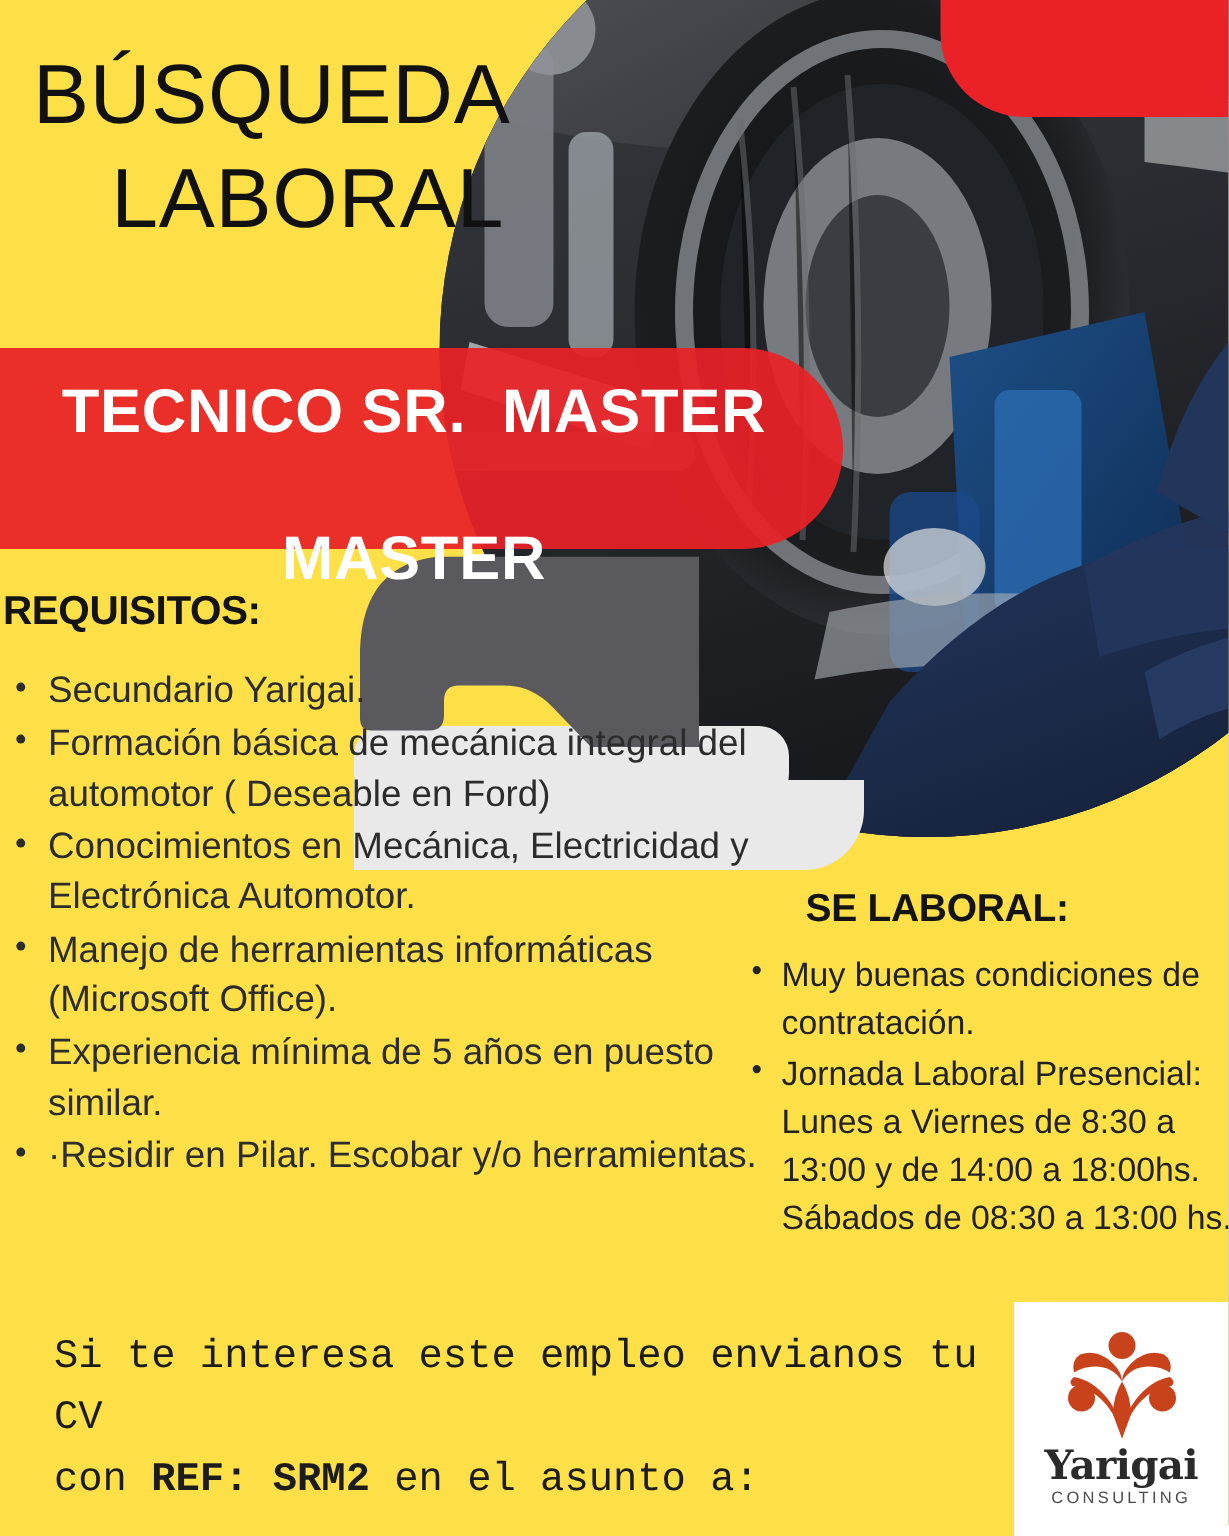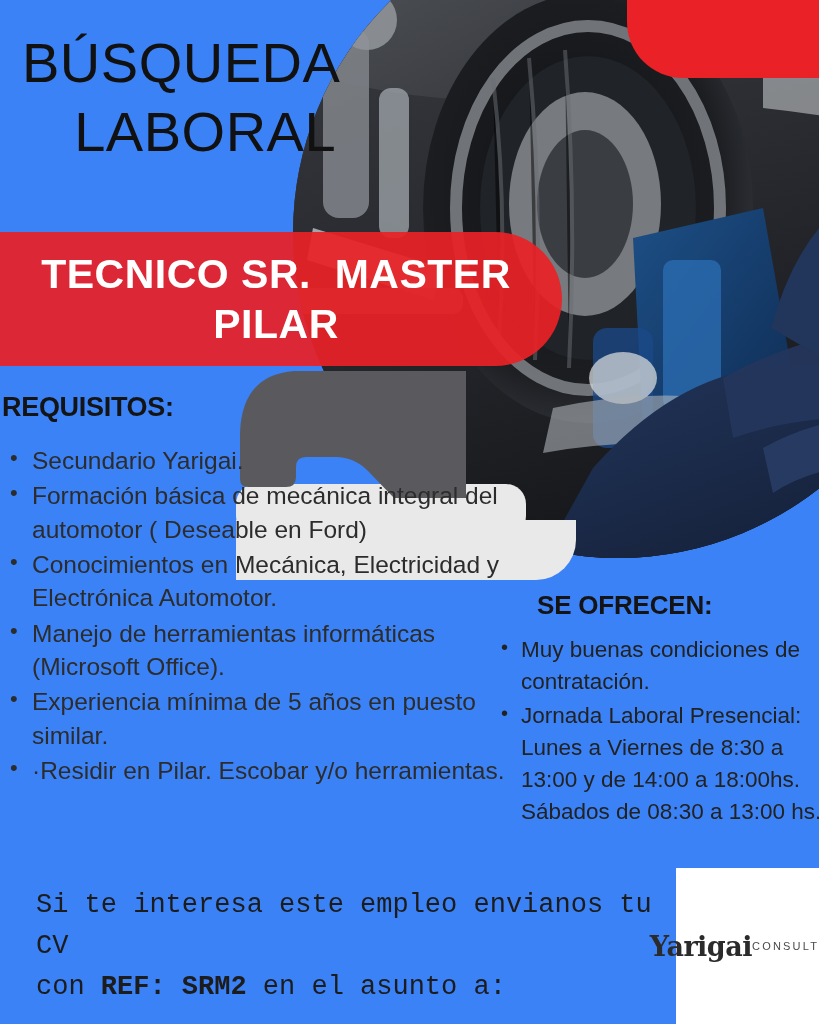--- a/index.html
+++ b/index.html
@@ -5,21 +5,21 @@
   html, body {
     margin: 0;
     padding: 0;
     background: #ffffff;
   }
   #poster {
     position: relative;
     width: 819px;
     height: 1024px;
     overflow: hidden;
-    background: #3b82f6;
+    background: #fde047;
     font-family: "Liberation Sans", sans-serif;
     -webkit-font-smoothing: antialiased;
   }
 
   
   .top-accent {
     position: absolute;
     top: 0;
     right: 0;
     width: 192px;
@@ -85,20 +85,21 @@
     justify-content: center;
   }
   .title-banner .line {
     color: #ffffff;
     font-size: 41px;
     font-weight: bold;
     letter-spacing: 0.5px;
     line-height: 1.22;
     text-align: center;
     white-space: pre;
+    margin-top: 48px;
   }
 
   
   .headline {
     position: absolute;
     left: 22px;
     top: 28px;
     z-index: 4;
     color: #111111;
     font-size: 56px;
@@ -223,21 +224,21 @@
   
   .logo-box {
     position: absolute;
     left: 676px;
     top: 868px;
     width: 143px;
     height: 156px;
     background: #ffffff;
     z-index: 8;
     display: flex;
-    flex-direction: row;
+    flex-direction: column;
     align-items: center;
     justify-content: center;
   }
   .logo-mark { width: 92px; height: 74px; display:block; }
   .logo-word {
     font-family: "DejaVu Serif", serif;
     font-size: 27px;
     font-weight: bold;
     color: #2b2b2b;
     letter-spacing: -0.5px;
@@ -357,34 +358,34 @@
 
   <div class="top-accent"></div>
 
   <div class="headline">
     <span>BÚSQUEDA</span>
     <span class="l2">LABORAL</span>
   </div>
 
   <div class="title-banner">
     <div class="line">TECNICO SR.  MASTER</div>
-    <div class="line">PILAR</div>
+    <div class="line">MASTER</div>
   </div>
 
   <div class="req-head">REQUISITOS:</div>
   <ul class="req-list">
     <li>Secundario Yarigai.</li>
     <li>Formación básica de mecánica integral del automotor ( Deseable en Ford)</li>
     <li>Conocimientos en Mecánica, Electricidad y Electrónica Automotor.</li>
     <li>Manejo de herramientas informáticas (Microsoft Office).</li>
     <li>Experiencia mínima de 5 años en puesto similar.</li>
     <li>·Residir en Pilar. Escobar y/o herramientas.</li>
   </ul>
 
-  <div class="offer-head">SE OFRECEN:</div>
+  <div class="offer-head">SE LABORAL:</div>
   <ul class="offer-list">
     <li>Muy buenas condiciones de contratación.</li>
     <li>Jornada Laboral Presencial: Lunes a Viernes de 8:30 a 13:00 y de 14:00 a 18:00hs. Sábados de 08:30 a 13:00 hs.</li>
   </ul>
 
   <div class="contact">
     <div class="cline">Si te interesa este empleo envianos tu CV</div>
     <div class="cline"><span>con </span><span class="ref">REF: SRM2</span><span> en el asunto  a:</span></div>
   </div>
 

